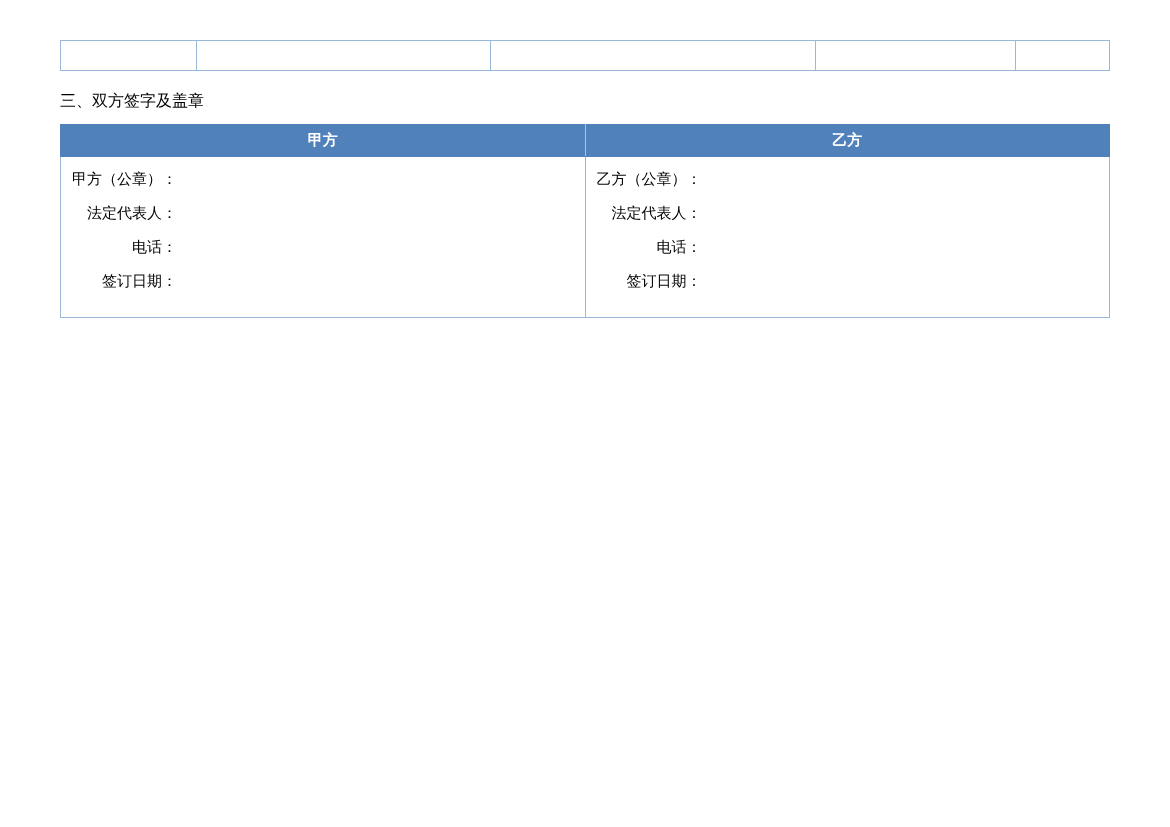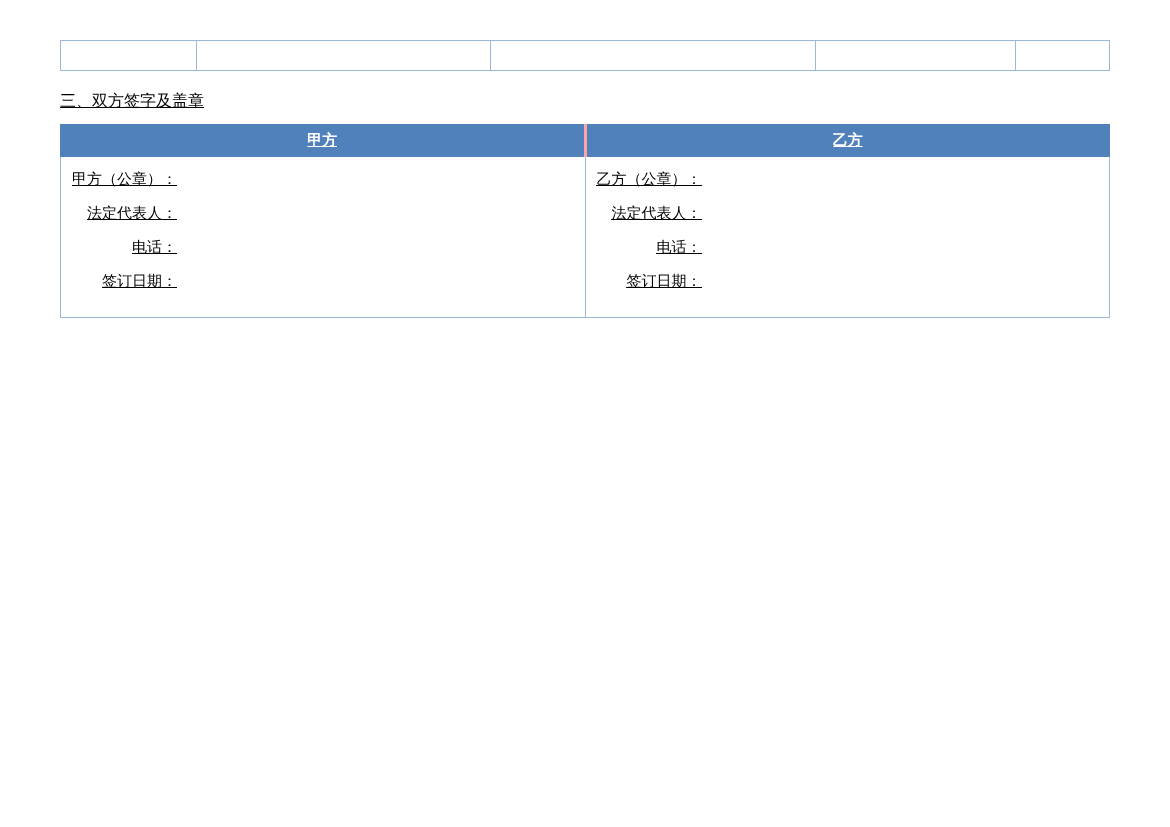--- a/index.html
+++ b/index.html
@@ -1,19 +1,18 @@
 <!DOCTYPE html>
 <html><head>
   <meta charset="utf-8">
   <style>
     * {
       margin: 0;
       padding: 0;
       box-sizing: border-box;
-      text-decoration: underline;
     }
     body {
       font-family: "Microsoft YaHei", "SimSun", Arial, sans-serif;
       background: #ffffff;
       padding: 40px 60px;
       font-size: 15px;
       color: #000;
     }
     .top-table {
       width: 100%;
@@ -41,21 +40,21 @@
     .sig-table th {
       background: #5181bb;
       color: #ffffff;
       font-weight: bold;
       text-align: center;
       padding: 6px 0;
       border: 1px solid #5181bb;
       font-size: 15px;
     }
     .sig-table th:first-child {
-      border-right: 3px solid #fca5a5;
+      border-right: 1px solid #fca5a5;
     }
     .sig-table td {
       border-left: 1px solid #9ab8d8;
       border-right: 1px solid #9ab8d8;
       border-bottom: 1px solid #9ab8d8;
       vertical-align: top;
       padding: 10px 8px 24px 8px;
       width: 50%;
     }
     .field-row {

